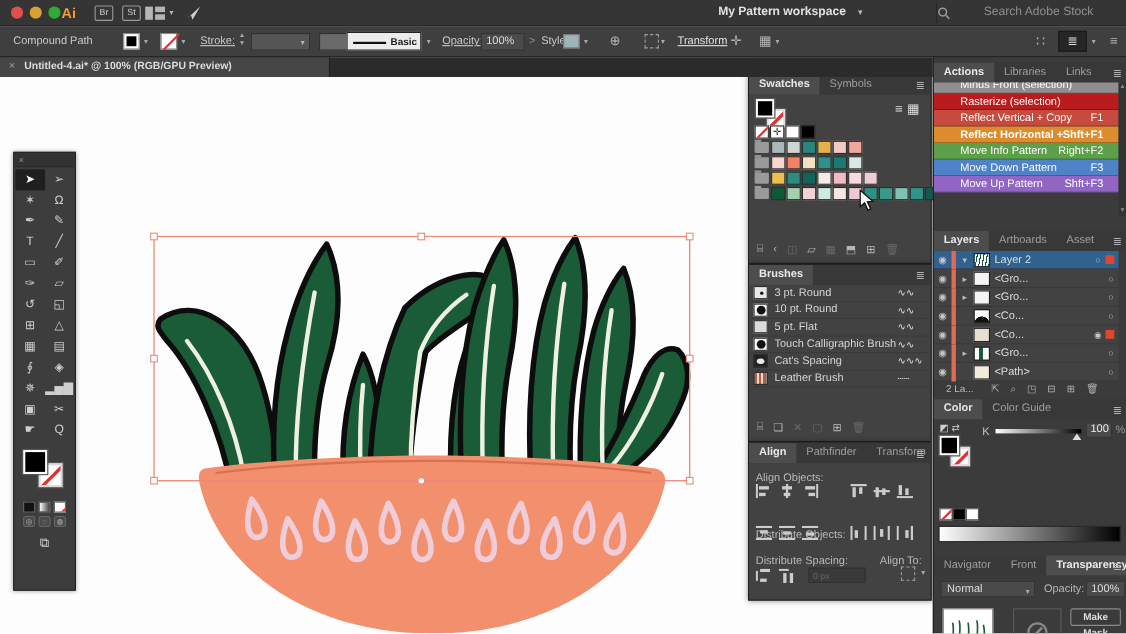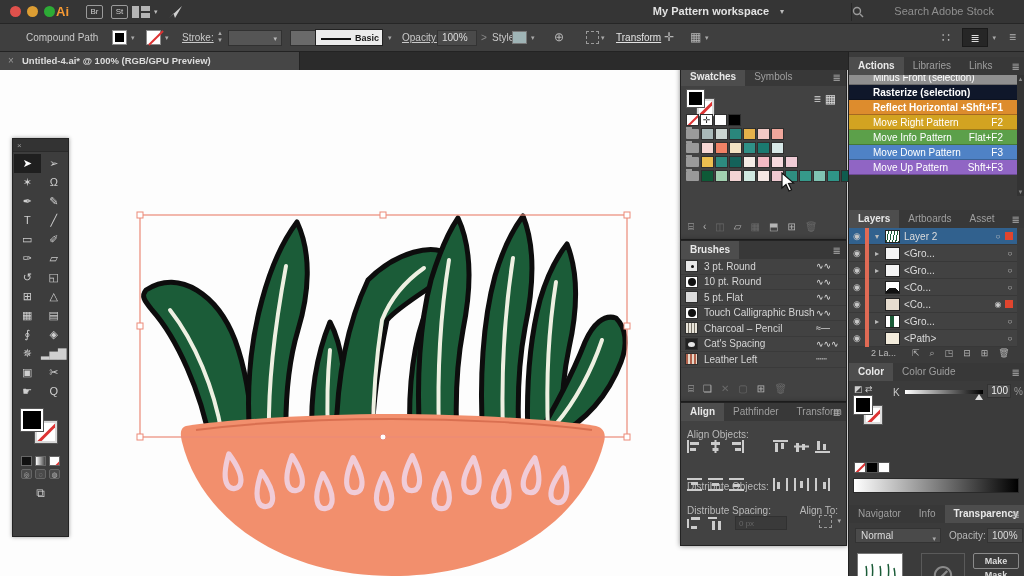--- a/index.html
+++ b/index.html
@@ -135,21 +135,21 @@
 .lthumb{width:15px;height:13px;border:1px solid #222;background:#fff;margin:0 4px 0 2px}
 .th-dark{background:radial-gradient(circle at 50% 115%,#111 48%,#fff 50%)}
 .th-mid{background:#e7ddd0}
 .th-leaf{background:linear-gradient(90deg,#fff 30%,#1b5c38 30% 62%,#fff 62%)}
 .th-cream{background:#f3ecdc}
 .th-light{background:#f4f4f4}
 .th-plant{background:repeating-linear-gradient(100deg,#fff 0 2px,#1b5c38 2px 3px)}
 .lname{flex:1;color:#ddd}
 .ltarget{width:14px;color:#c9c9c9;font-size:8px;text-align:center}
 .lsel{width:8px;height:8px;background:#e0452e;margin-right:4px}
-#layer-foot{position:absolute;left:0;bottom:1px;width:100%;height:14px;color:#b5b5b5;display:flex;gap:10px;padding-left:22px;font-size:9px}
+#layer-foot{position:absolute;left:0;bottom:1px;width:100%;height:14px;color:#b5b5b5;display:flex;gap:10px;padding-left:11px;font-size:9px}
 #layer-foot .n{color:#bbb;font-size:9px;margin-right:6px}
 
 #color{top:319px;height:142px}
 #col-cycle{position:absolute;left:5px;top:21px;color:#cfcfcf;font-size:9px}
 #col-fs{position:absolute;left:5px;top:33px;width:30px;height:30px}
 #col-fs .f{position:absolute;left:0;top:0;width:18px;height:18px;background:#000;border:2px solid #fff;outline:1px solid #555;z-index:2}
 #col-fs .s{position:absolute;left:10px;top:10px;width:18px;height:18px;background:#fff;border:2px solid #ddd;outline:1px solid #555;overflow:hidden}
 #col-fs .sl{position:absolute;left:-4px;top:6px;width:28px;height:3px;background:#d33;transform:rotate(-45deg)}
 #k-lbl{position:absolute;left:44px;top:24px;color:#c9c9c9}
 #k-track{position:absolute;left:56px;top:27px;width:78px;height:4px;background:linear-gradient(90deg,#fff,#000)}
@@ -249,21 +249,21 @@
   <div id="workspace-chev" class="abs">▾</div>
   <div id="tb-sep" class="abs"></div>
   <svg id="search-icon" class="abs" width="12" height="12" style="right:160px;top:6px">
       <circle cx="5" cy="5" r="3.5" fill="none" stroke="#9a9a9a" stroke-width="1.4"></circle>
       <line x1="8" y1="8" x2="11" y2="11" stroke="#9a9a9a" stroke-width="1.4"></line>
     </svg>
   <div id="search-stock" class="abs">Search Adobe Stock</div>
 </div>
 
 <div id="controlbar" class="abs">
-  <div class="abs lbl" style="left:26px">Compound Path</div>
+  <div class="abs lbl" style="left:12px">Compound Path</div>
   <div class="abs swbox" style="left:112px">
       <div class="inner"></div>
     </div>
   <div class="abs chev" style="left:131px">▾</div>
   <div class="abs swbox" style="left:146px">
       <div class="slash"></div>
     </div>
   <div class="abs chev" style="left:165px">▾</div>
   <div class="abs lbl u" style="left:182px">Stroke:</div>
   <div class="abs" style="left:217px;top:6px;color:#aaa;font-size:6px;line-height:7px">▲<br>▼</div>
@@ -456,32 +456,27 @@
         <div class="bthumb bt-flat"></div>
         <div class="bname">5 pt. Flat</div>
         <div class="bstroke">∿∿</div>
       </div>
       <div class="brow">
         <div class="bthumb bt-dot-l"></div>
         <div class="bname">Touch Calligraphic Brush</div>
         <div class="bstroke">∿∿</div>
       </div>
       <div class="brow">
-        <div class="bthumb bt-tex"></div>
-        <div class="bname">Charcoal – Pencil</div>
-        <div class="bstroke">≈—</div>
-      </div>
-      <div class="brow">
         <div class="bthumb bt-cat"></div>
         <div class="bname">Cat's Spacing</div>
         <div class="bstroke">∿∿∿</div>
       </div>
       <div class="brow">
         <div class="bthumb bt-leather"></div>
-        <div class="bname">Leather Left</div>
+        <div class="bname">Leather Brush</div>
         <div class="bstroke">┄┄</div>
       </div>
     </div>
   <div class="pfoot">
     <span>⌸</span>
     <span>❏</span>
     <span class="off">✕</span>
     <span class="off">▢</span>
     <span>⊞</span>
     <span class="off">🗑</span>
@@ -592,24 +587,24 @@
 
   <div id="actions" class="rc">
     <div class="ptabs">
       <div class="ptab on">Actions</div>
       <div class="ptab">Libraries</div>
       <div class="ptab">Links</div>
       <div class="pmenu">≣</div>
     </div>
     <div id="action-list">
         <div class="arow clip" style="background: rgb(143, 143, 143);"><span>Minus Front (selection)</span><span class="sc"></span></div>
-        <div class="arow" style="background: #0f172a; font-weight: bold;"><span>Rasterize (selection)</span><span class="sc"></span></div>
+        <div class="arow" style="background: #b91c1c;"><span>Rasterize (selection)</span><span class="sc"></span></div>
+        <div class="arow" style="background: rgb(198, 74, 61);"><span>Reflect Vertical + Copy</span><span class="sc">F1</span></div>
         <div class="arow" style="background: rgb(221, 140, 45); font-weight: bold;"><span>Reflect Horizontal + Copy</span><span class="sc">Shft+F1</span></div>
-        <div class="arow" style="background: rgb(210, 163, 33);"><span>Move Right Pattern</span><span class="sc">F2</span></div>
-        <div class="arow" style="background: rgb(92, 160, 74);"><span>Move Info Pattern</span><span class="sc">Flat+F2</span></div>
+        <div class="arow" style="background: rgb(92, 160, 74);"><span>Move Info Pattern</span><span class="sc">Right+F2</span></div>
         <div class="arow" style="background: rgb(79, 130, 198);"><span>Move Down Pattern</span><span class="sc">F3</span></div>
         <div class="arow" style="background: rgb(144, 101, 196);"><span>Move Up Pattern</span><span class="sc">Shft+F3</span></div>
       </div>
     <div id="act-scroll">
       <span class="a" style="top:1px">▲</span>
       <span class="a" style="bottom:1px">▼</span>
     </div>
   </div>
 
   <div id="layers" class="rc">
@@ -714,21 +709,21 @@
         </div>
       <div class="m" style="background:#000"></div>
       <div class="m" style="background:#fff"></div>
     </div>
     <div id="col-ramp"></div>
   </div>
 
   <div id="transp" class="rc">
     <div class="ptabs">
       <div class="ptab">Navigator</div>
-      <div class="ptab">Info</div>
+      <div class="ptab">Front</div>
       <div class="ptab on">Transparency</div>
       <div class="pmenu">≣</div>
     </div>
     <div id="blend-dd"><span>Normal</span><span class="c">▾</span></div>
     <div id="tr-op-lbl">Opacity:</div>
     <div id="tr-op-val">100%</div>
 
     <div id="tr-thumb">
       <svg width="44" height="42">
           <path d="M6 38 Q10 20 8 12 M12 38 Q16 18 14 10 M20 38 Q24 20 22 12 M28 38 Q32 18 30 10 M36 38 Q38 22 36 14" stroke="#1b5c38" fill="none" stroke-width="1.5"></path>

